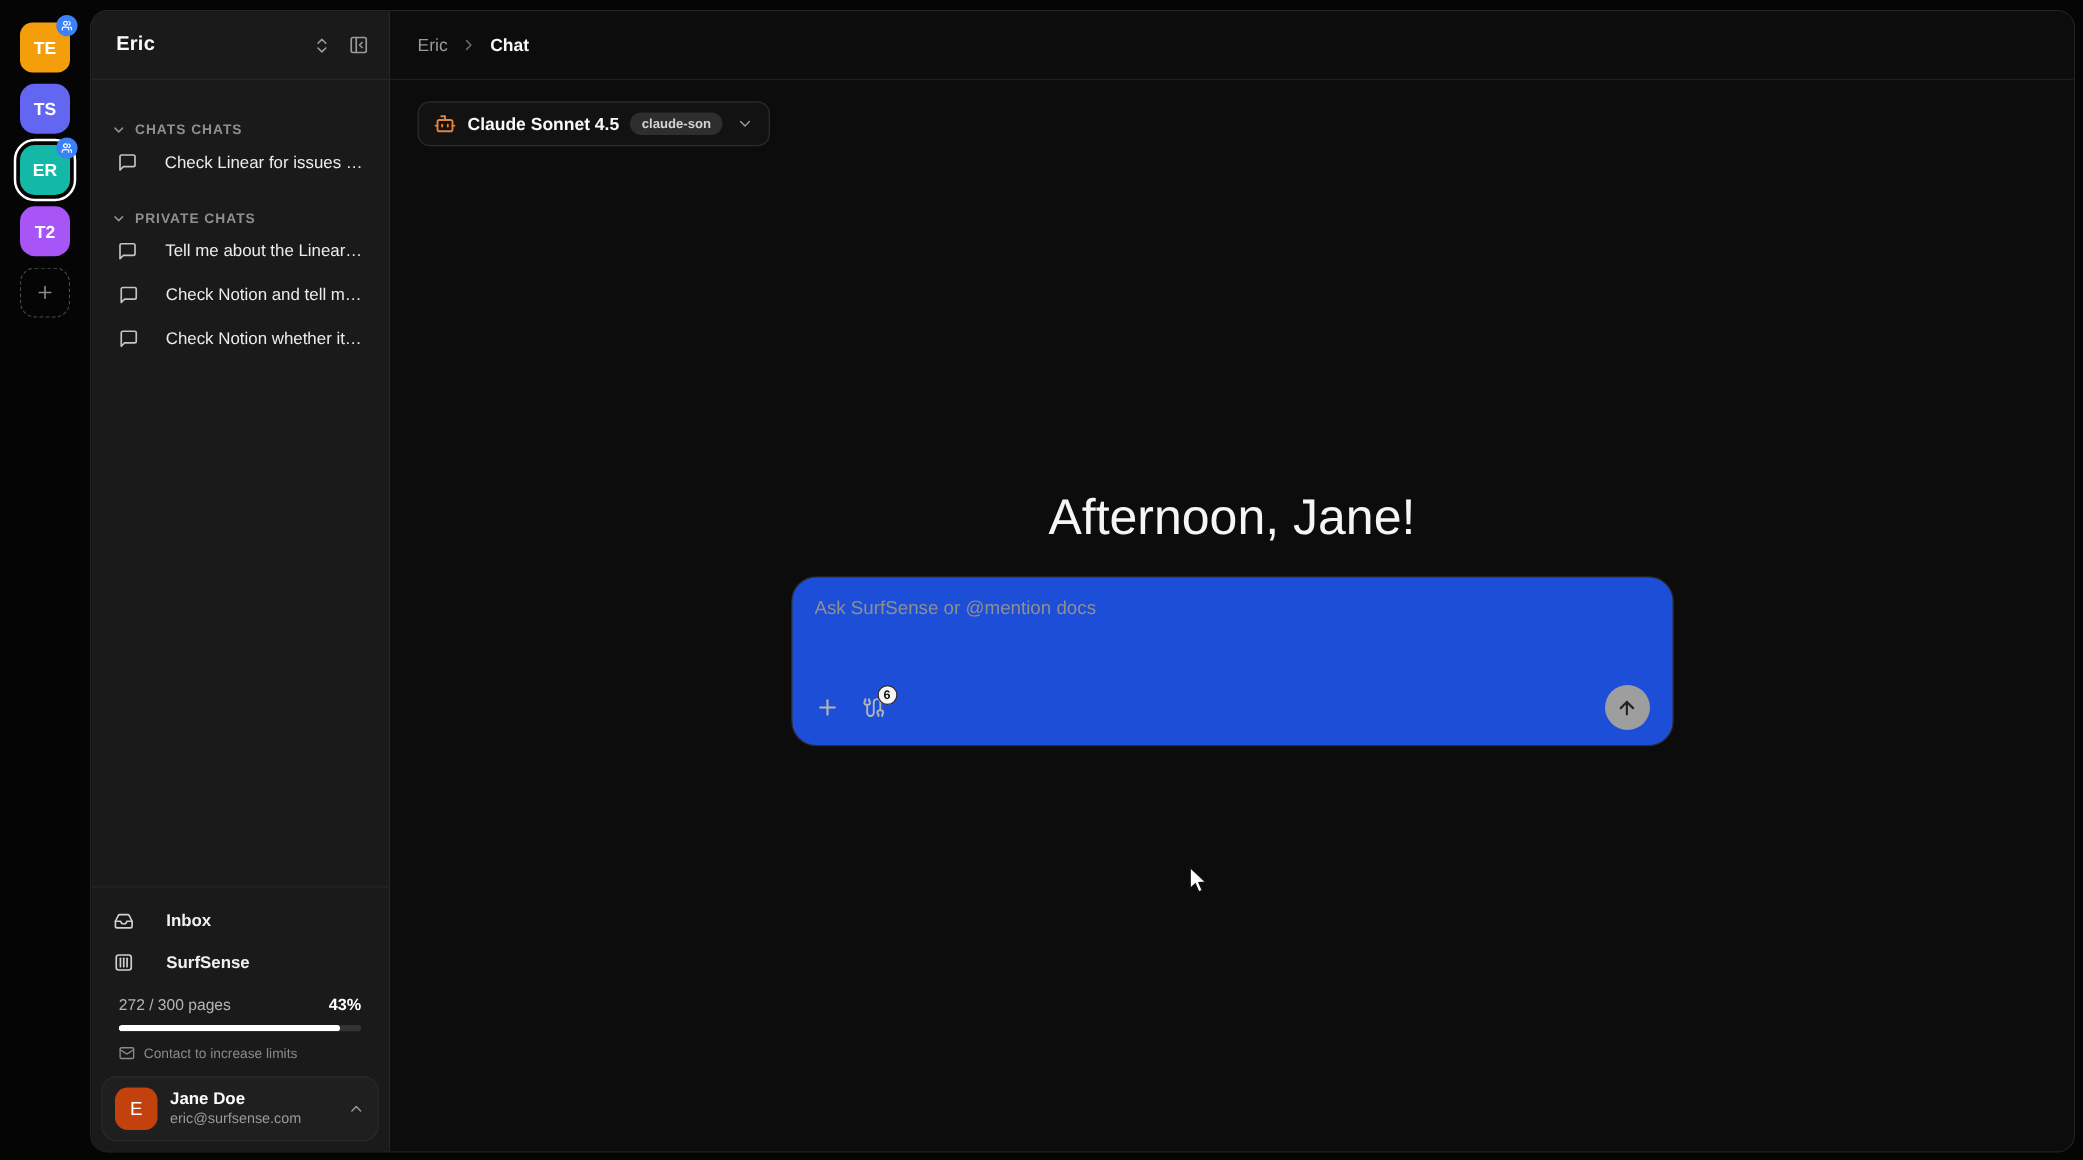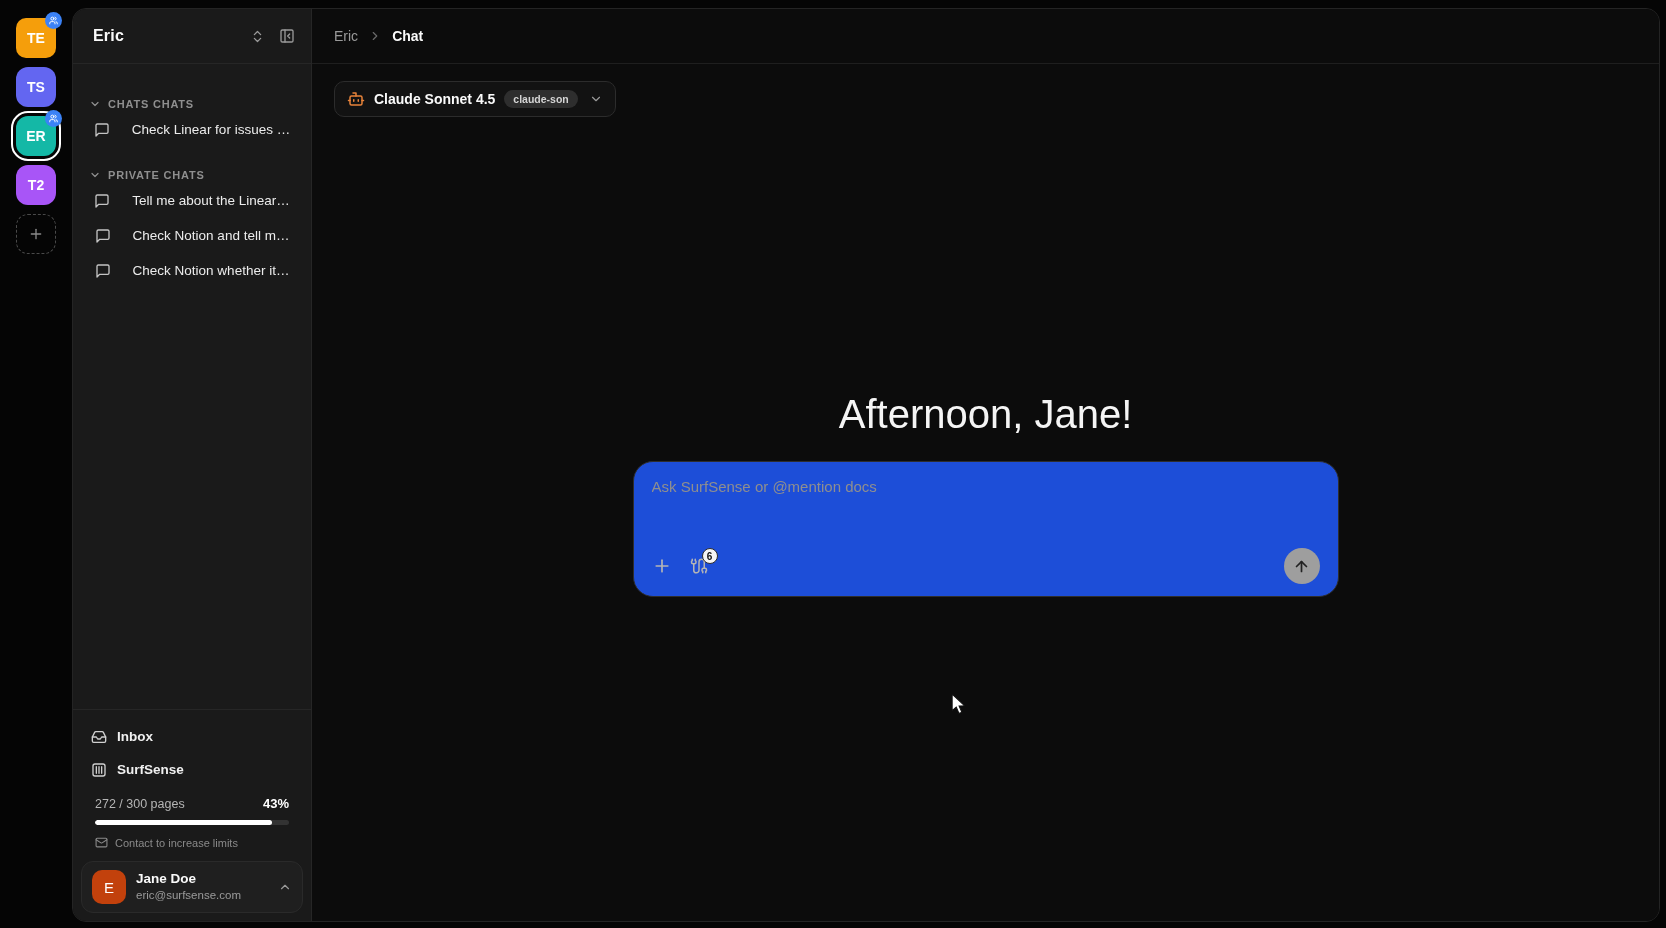--- a/index.html
+++ b/index.html
@@ -39,21 +39,21 @@
               font-family:inherit; }
   .section { margin-top:20px; }
   .section-head { display:flex; align-items:center; gap:7px; color:#8f8f8f;
                   font-size:11px; font-weight:bold; letter-spacing:.8px; padding:2px 4px; cursor:pointer; }
   .chat-item { display:flex; align-items:center; gap:22px; height:35px; padding:0 6px;
                border-radius:8px; color:#ececec; font-size:13.5px; cursor:pointer;justify-content:center; }
   .chat-item .ci-icon { color:#c4c4c4; display:flex; }
   .sb-spacer { flex:1; }
 
   .sb-nav { border-top:1px solid #262626; padding:10px 12px 2px; }
-  .nav-item { display:flex; align-items:center; gap:10px; height:33px; padding:0 6px;
+  .nav-item { display:flex; align-items:center; gap:26px; height:33px; padding:0 6px;
               border-radius:8px; color:#f0f0f0; font-size:13.5px; font-weight:bold; cursor:pointer; }
   .nav-item .ni-icon { color:#d0d0d0; display:flex; }
 
   .usage { padding:10px 10px 0; }
   .usage-row { display:flex; align-items:center; justify-content:space-between; }
   .usage-pages { font-size:12.5px; color:#b5b5b5; }
   .usage-pct { font-size:13px; font-weight:bold; color:#fff; }
   .usage-track { margin-top:9px; height:5px; border-radius:3px; background:#333; overflow:hidden; }
   .usage-fill { height:100%; border-radius:3px; }
   .usage-contact { margin-top:11px; display:flex; align-items:center; gap:7px; color:#8a8a8a;

